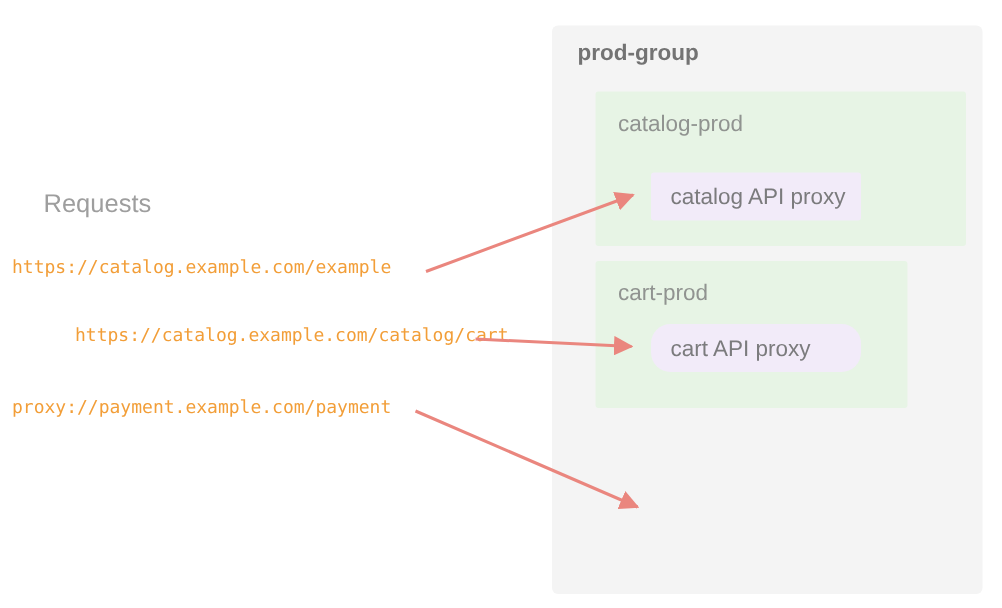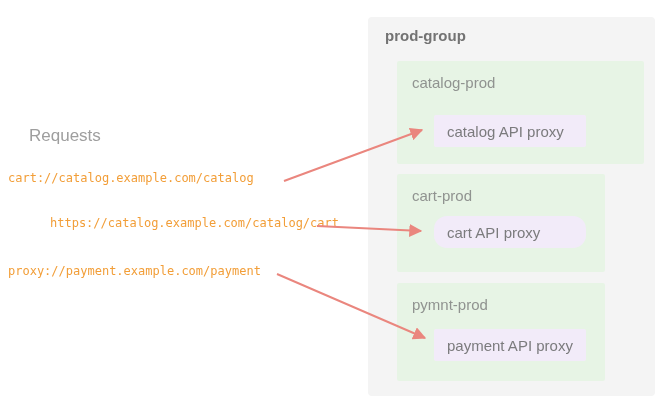--- a/index.html
+++ b/index.html
@@ -60,21 +60,21 @@
   .env-2 { top: 266px; height: 98px; }
   .env-label {
     position: absolute;
     left: 15px; top: 13px;
     font-size: 15px;
     color: #909390;
   }
   .proxy-box {
     position: absolute;
     left: 37px;
-    width: 152px; height: 32px;
+    width: 140px; height: 32px;
     background: #f2ebf9;
     border-radius: 2px;
     display: flex;
     align-items: center;
   }
   .env-0 .proxy-box { top: 54px; }
   .env-1 .proxy-box { top: 42px; border-radius: 13px; }
   .env-2 .proxy-box { top: 46px; }
   .proxy-label {
     padding-left: 13px;
@@ -91,21 +91,21 @@
     pointer-events: none;
   }
 </style>
 </head>
 <body>
 
 <div class="canvas">
 
   <div class="requests-title">Requests</div>
 
-  <div class="request-url url-0">cart://catalog.example.com/catalog</div>
+  <div class="request-url url-0">https://catalog.example.com/example</div>
 
   <div class="request-url url-1">https://catalog.example.com/catalog/cart</div>
 
   <div class="request-url url-2">proxy://payment.example.com/payment</div>
 
   <div class="prod-group">
     <div class="prod-group-title">prod-group</div>
 
     <div class="env-box env-0">
       <div class="env-label">catalog-prod</div>
@@ -114,26 +114,20 @@
       </div>
     </div>
 
     <div class="env-box env-1">
       <div class="env-label">cart-prod</div>
       <div class="proxy-box">
         <span class="proxy-label">cart API proxy</span>
       </div>
     </div>
 
-    <div class="env-box env-2">
-      <div class="env-label">pymnt-prod</div>
-      <div class="proxy-box">
-        <span class="proxy-label">payment API proxy</span>
-      </div>
-    </div>
   </div>
 
   <svg class="arrows" viewBox="0 0 668 405">
     <defs>
       <marker id="ah" viewBox="0 0 10 10" refX="9" refY="5" markerWidth="6.5" markerHeight="6.5" orient="auto">
         <path d="M0,0 L10,5 L0,10 z" fill="#ea867e"></path>
       </marker>
     </defs>
     <line x1="284" y1="181" x2="422" y2="130" stroke="#ea867e" stroke-width="2" marker-end="url(#ah)"></line>
     <line x1="317" y1="226" x2="421" y2="231" stroke="#ea867e" stroke-width="2" marker-end="url(#ah)"></line>

